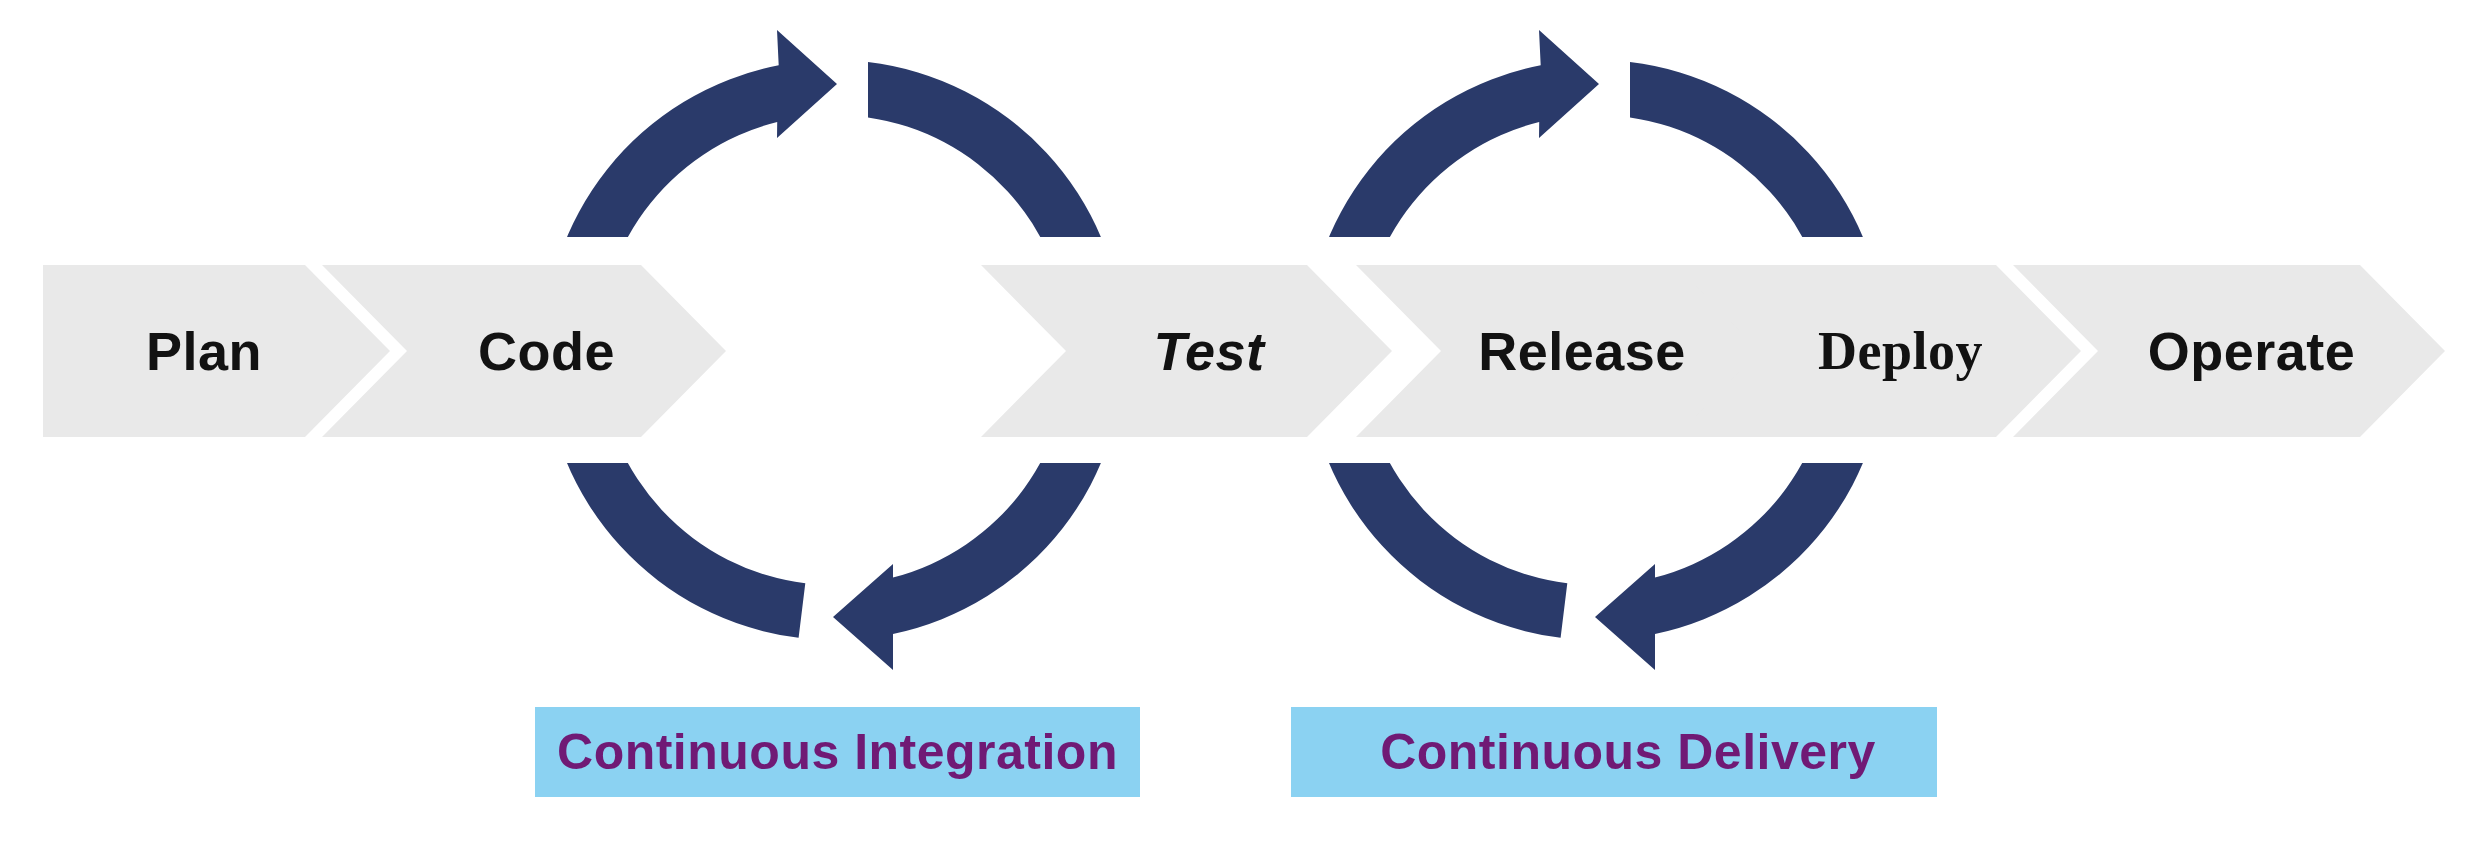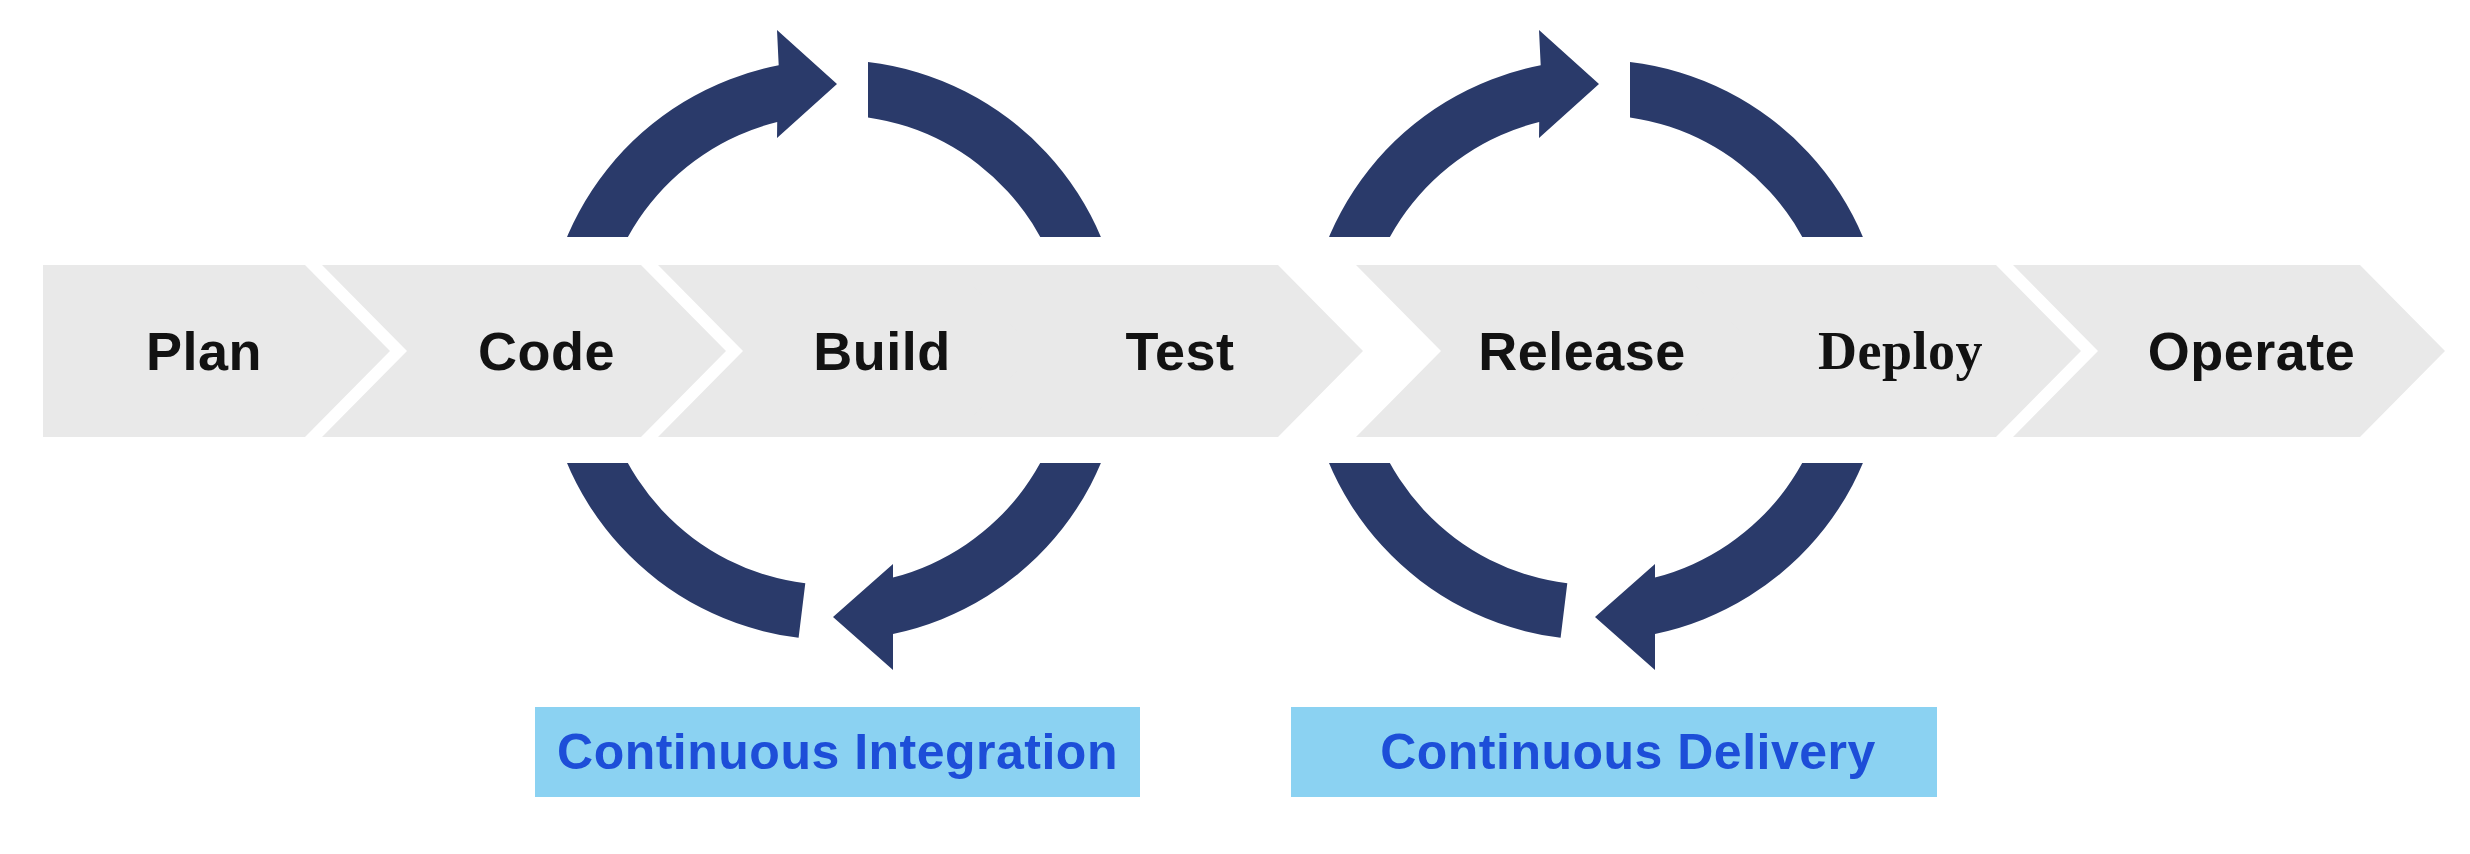--- a/index.html
+++ b/index.html
@@ -53,38 +53,38 @@
     color: var(--text, #121212);
     white-space: nowrap;
   }
   .chev.s1 {
     clip-path: polygon(0 0, calc(100% - 85px) 0, 100% 50%, calc(100% - 85px) 100%, 0 100%);
     padding-left: 15px;
   }
   .s1 { left: 43px;   width: 347px; }
   .s2 { left: 322px;  width: 404px; }
   .s3 { left: 658px;  width: 403px; }
-  .s4 { left: 952px;  width: 411px; }
+  .s4 { left: 981px;  width: 411px; font-style: italic; }
   .s5 { left: 1356px; width: 407px; }
   .s6 { left: 1675px; width: 406px; font-family: Liberation Serif, serif; }
   .s7 { left: 2013px; width: 432px; }
 
   
   .tag {
     position: absolute;
     top: 707px;
     height: 90px;
     background: var(--blue, #8bd2f2);
     display: flex;
     align-items: center;
     justify-content: center;
     font-size: 50px;
     font-weight: 700;
     letter-spacing: 0.5px;
-    color: #1d4ed8;
+    color: #701a75;
     white-space: nowrap;
   }
   .tag-ci { left: 535px;  width: 605px; }
   .tag-cd { left: 1291px; width: 618px; padding-left: 28px; }
 </style>
 </head>
 <body>
 
 <div class="canvas">
 
@@ -96,21 +96,20 @@
     <g transform="translate(1596,350)">
       <path class="loop-arc" d="M-35.4 287.8 A290 290 0 0 1 -55.3 -284.7 L-57 -320 L3 -266 L-57 -212 L-56.8 -228 A235 235 0 0 0 -28.7 233.3 Z"></path>
       <path class="loop-arc" d="M34 -288 A290 290 0 0 1 59 283.9 L59 320 L-1 267 L59 214 L59 227.5 A235 235 0 0 0 34 -232.6 Z"></path>
     </g>
   </svg>
 
   <div class="strip"></div>
 
   <div class="chev s1">Plan</div>
   <div class="chev s2">Code</div>
-  <div class="chev s3">Build</div>
   <div class="chev s4">Test</div>
   <div class="chev s5">Release</div>
   <div class="chev s6">Deploy</div>
   <div class="chev s7">Operate</div>
 
   <div class="tag tag-ci">Continuous Integration</div>
   <div class="tag tag-cd">Continuous Delivery</div>
 
 </div>
 

